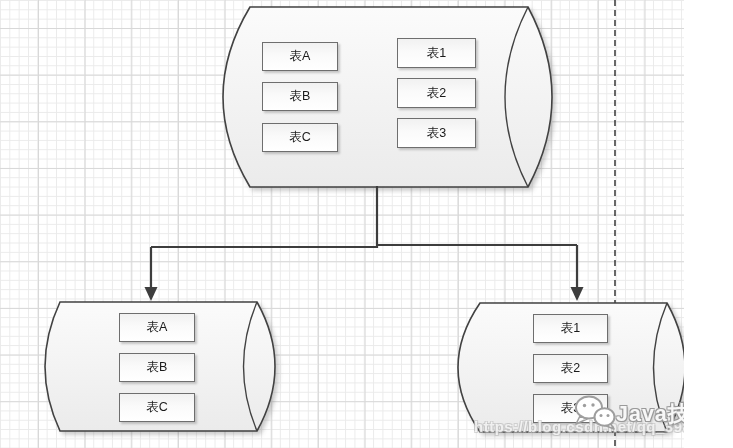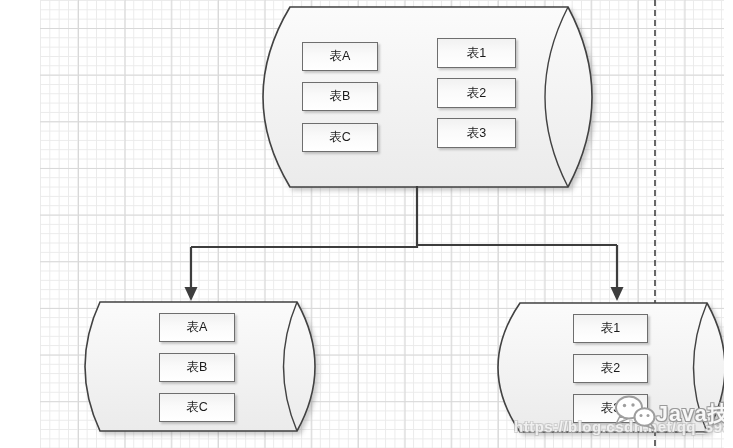--- a/index.html
+++ b/index.html
@@ -7,21 +7,20 @@
     position:relative;width:684px;height:448px;overflow:hidden;
     font-family:"Liberation Sans","DejaVu Sans",sans-serif;
     background-color:#ffffff;
     background-image:
       linear-gradient(to right, #d8d8d8 1px, transparent 1px),
       linear-gradient(to bottom, #d8d8d8 1px, transparent 1px),
       linear-gradient(to right, #eaeaea 1px, transparent 1px),
       linear-gradient(to bottom, #eaeaea 1px, transparent 1px);
     background-size:46.667px 46.667px,46.667px 46.667px,9.333px 9.333px,9.333px 9.333px;
     background-position:38px 28px,38px 28px,0 0,0 0;
-    margin-left:40px;
   }
   .layer{position:absolute;left:0;top:0;}
   .tbox{
     position:absolute;box-sizing:border-box;
     border:1px solid #6e6e6e;
     background:linear-gradient(180deg,#f1f1f1 0%,#fafafa 45%,#ffffff 100%);
     box-shadow:2px 2px 2px rgba(110,110,110,0.35);
     display:flex;align-items:center;justify-content:center;
     font-size:12.5px;color:#1a1a1a;line-height:1;
   }

